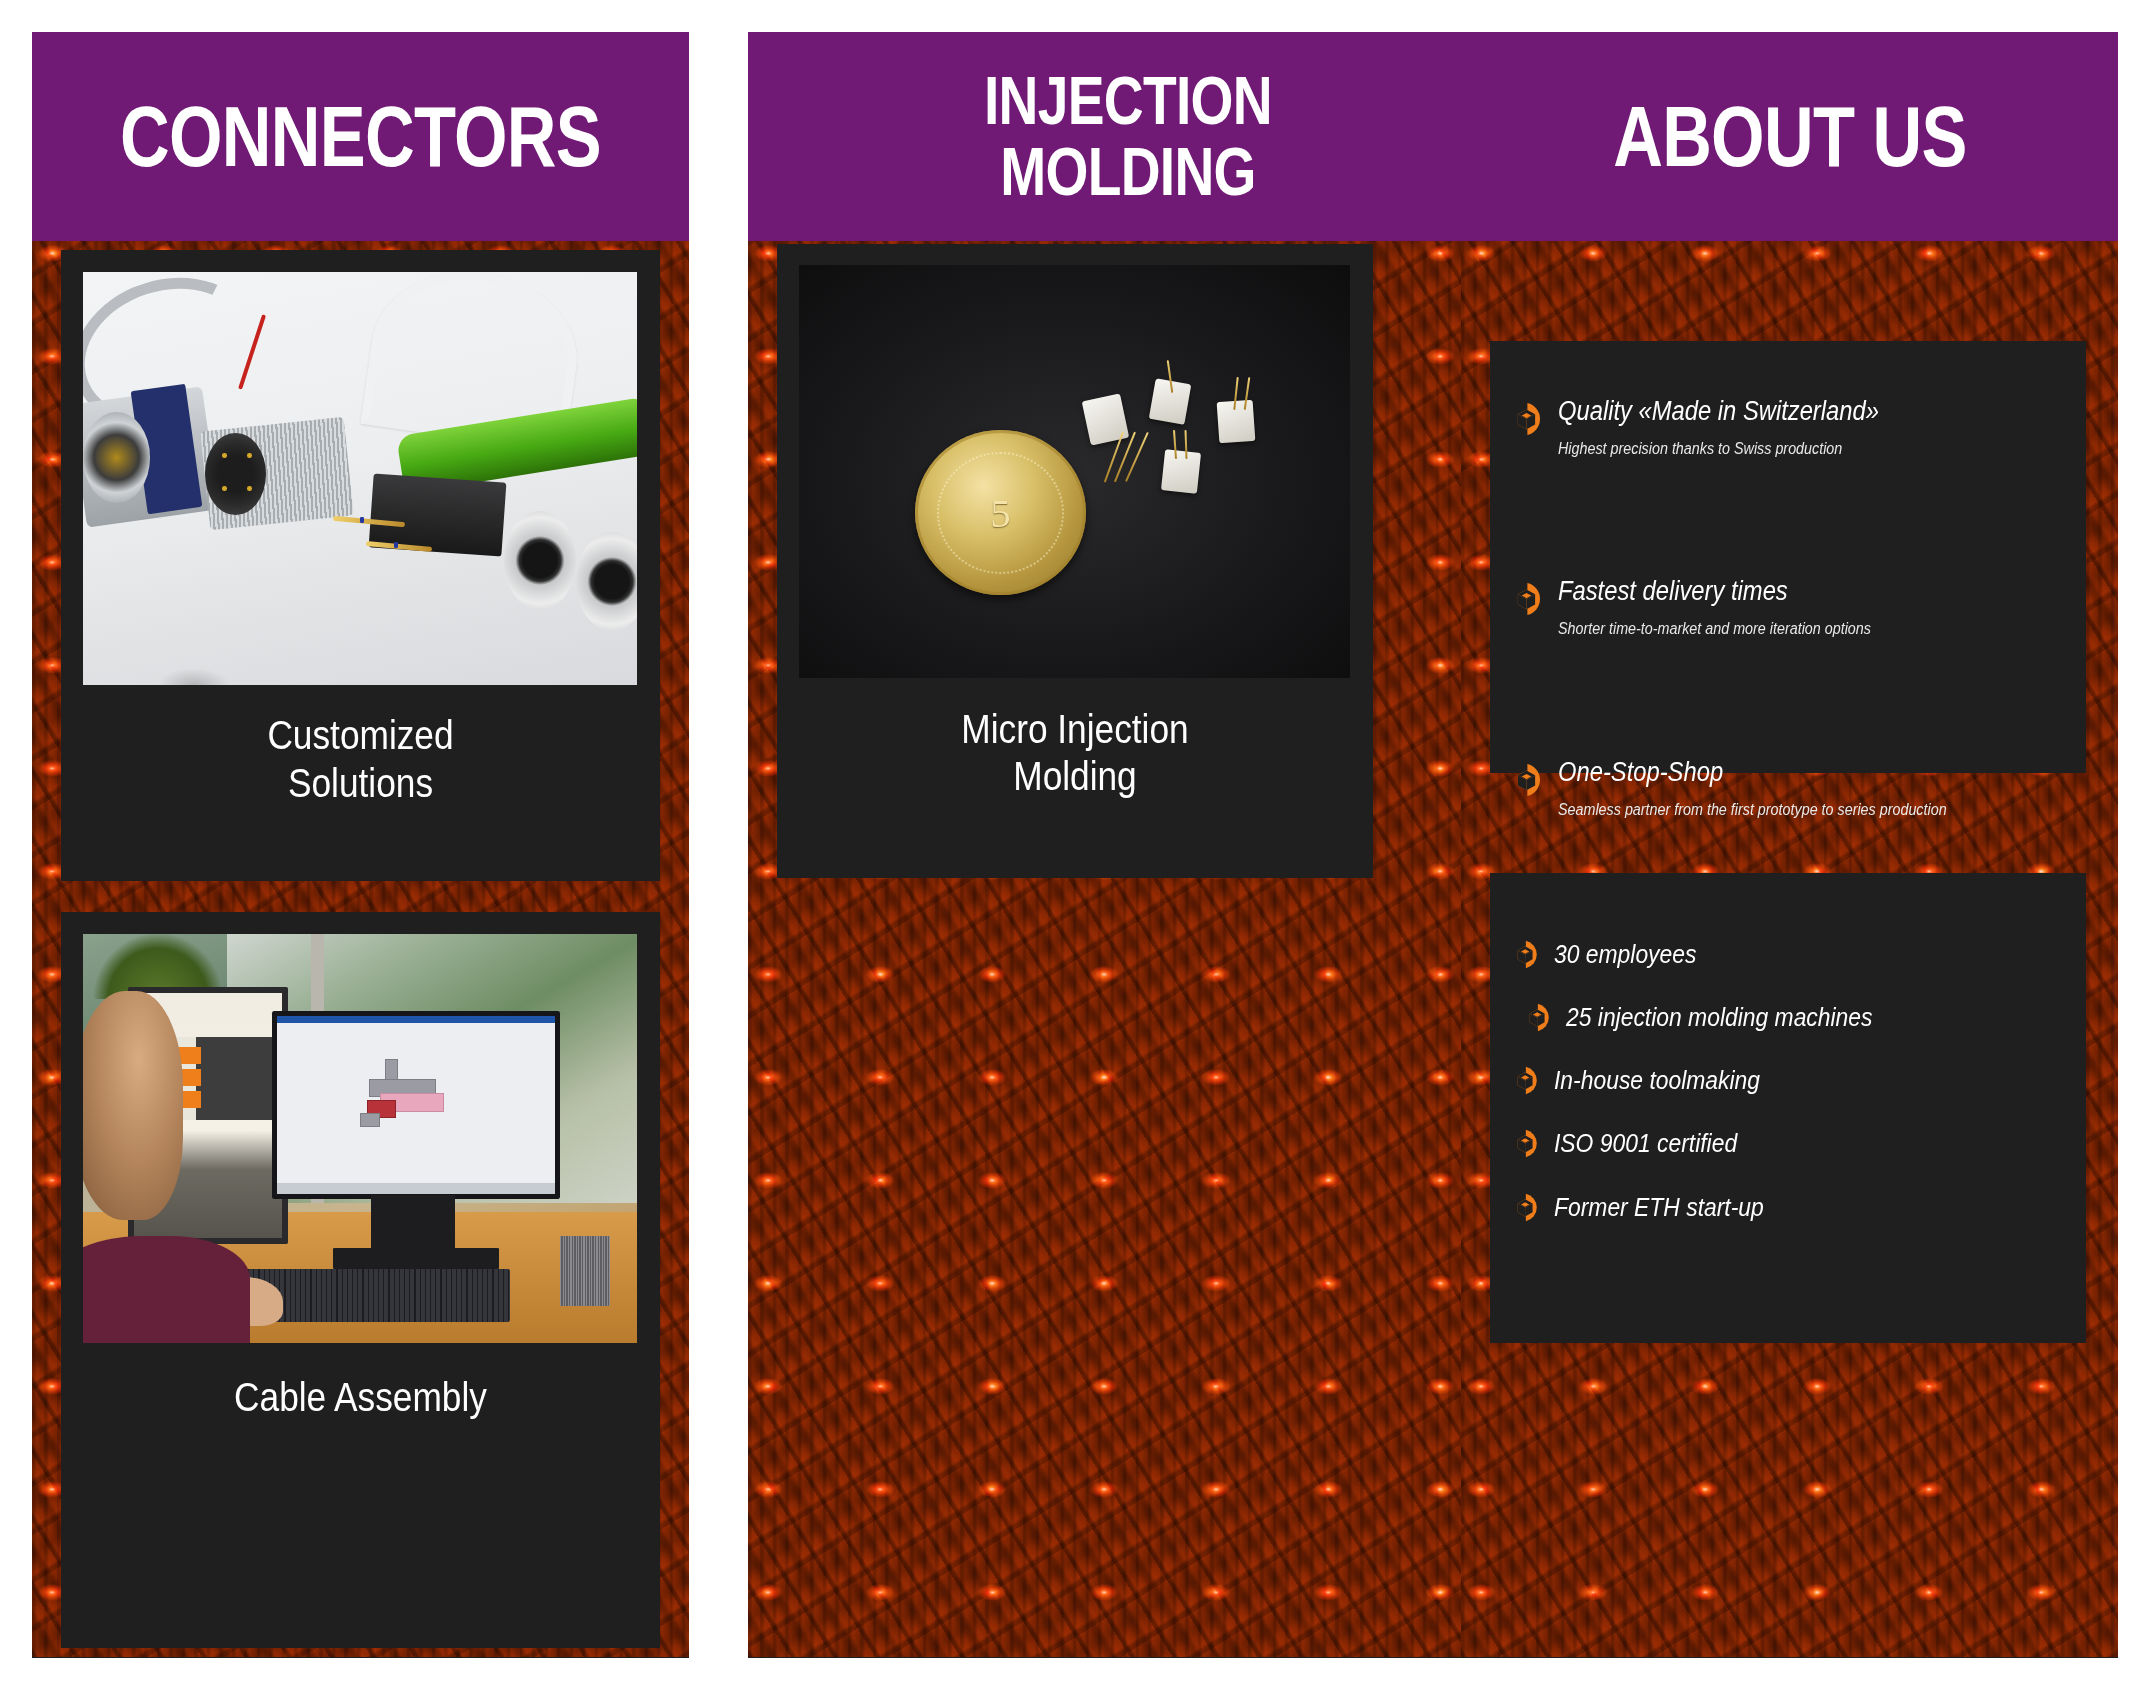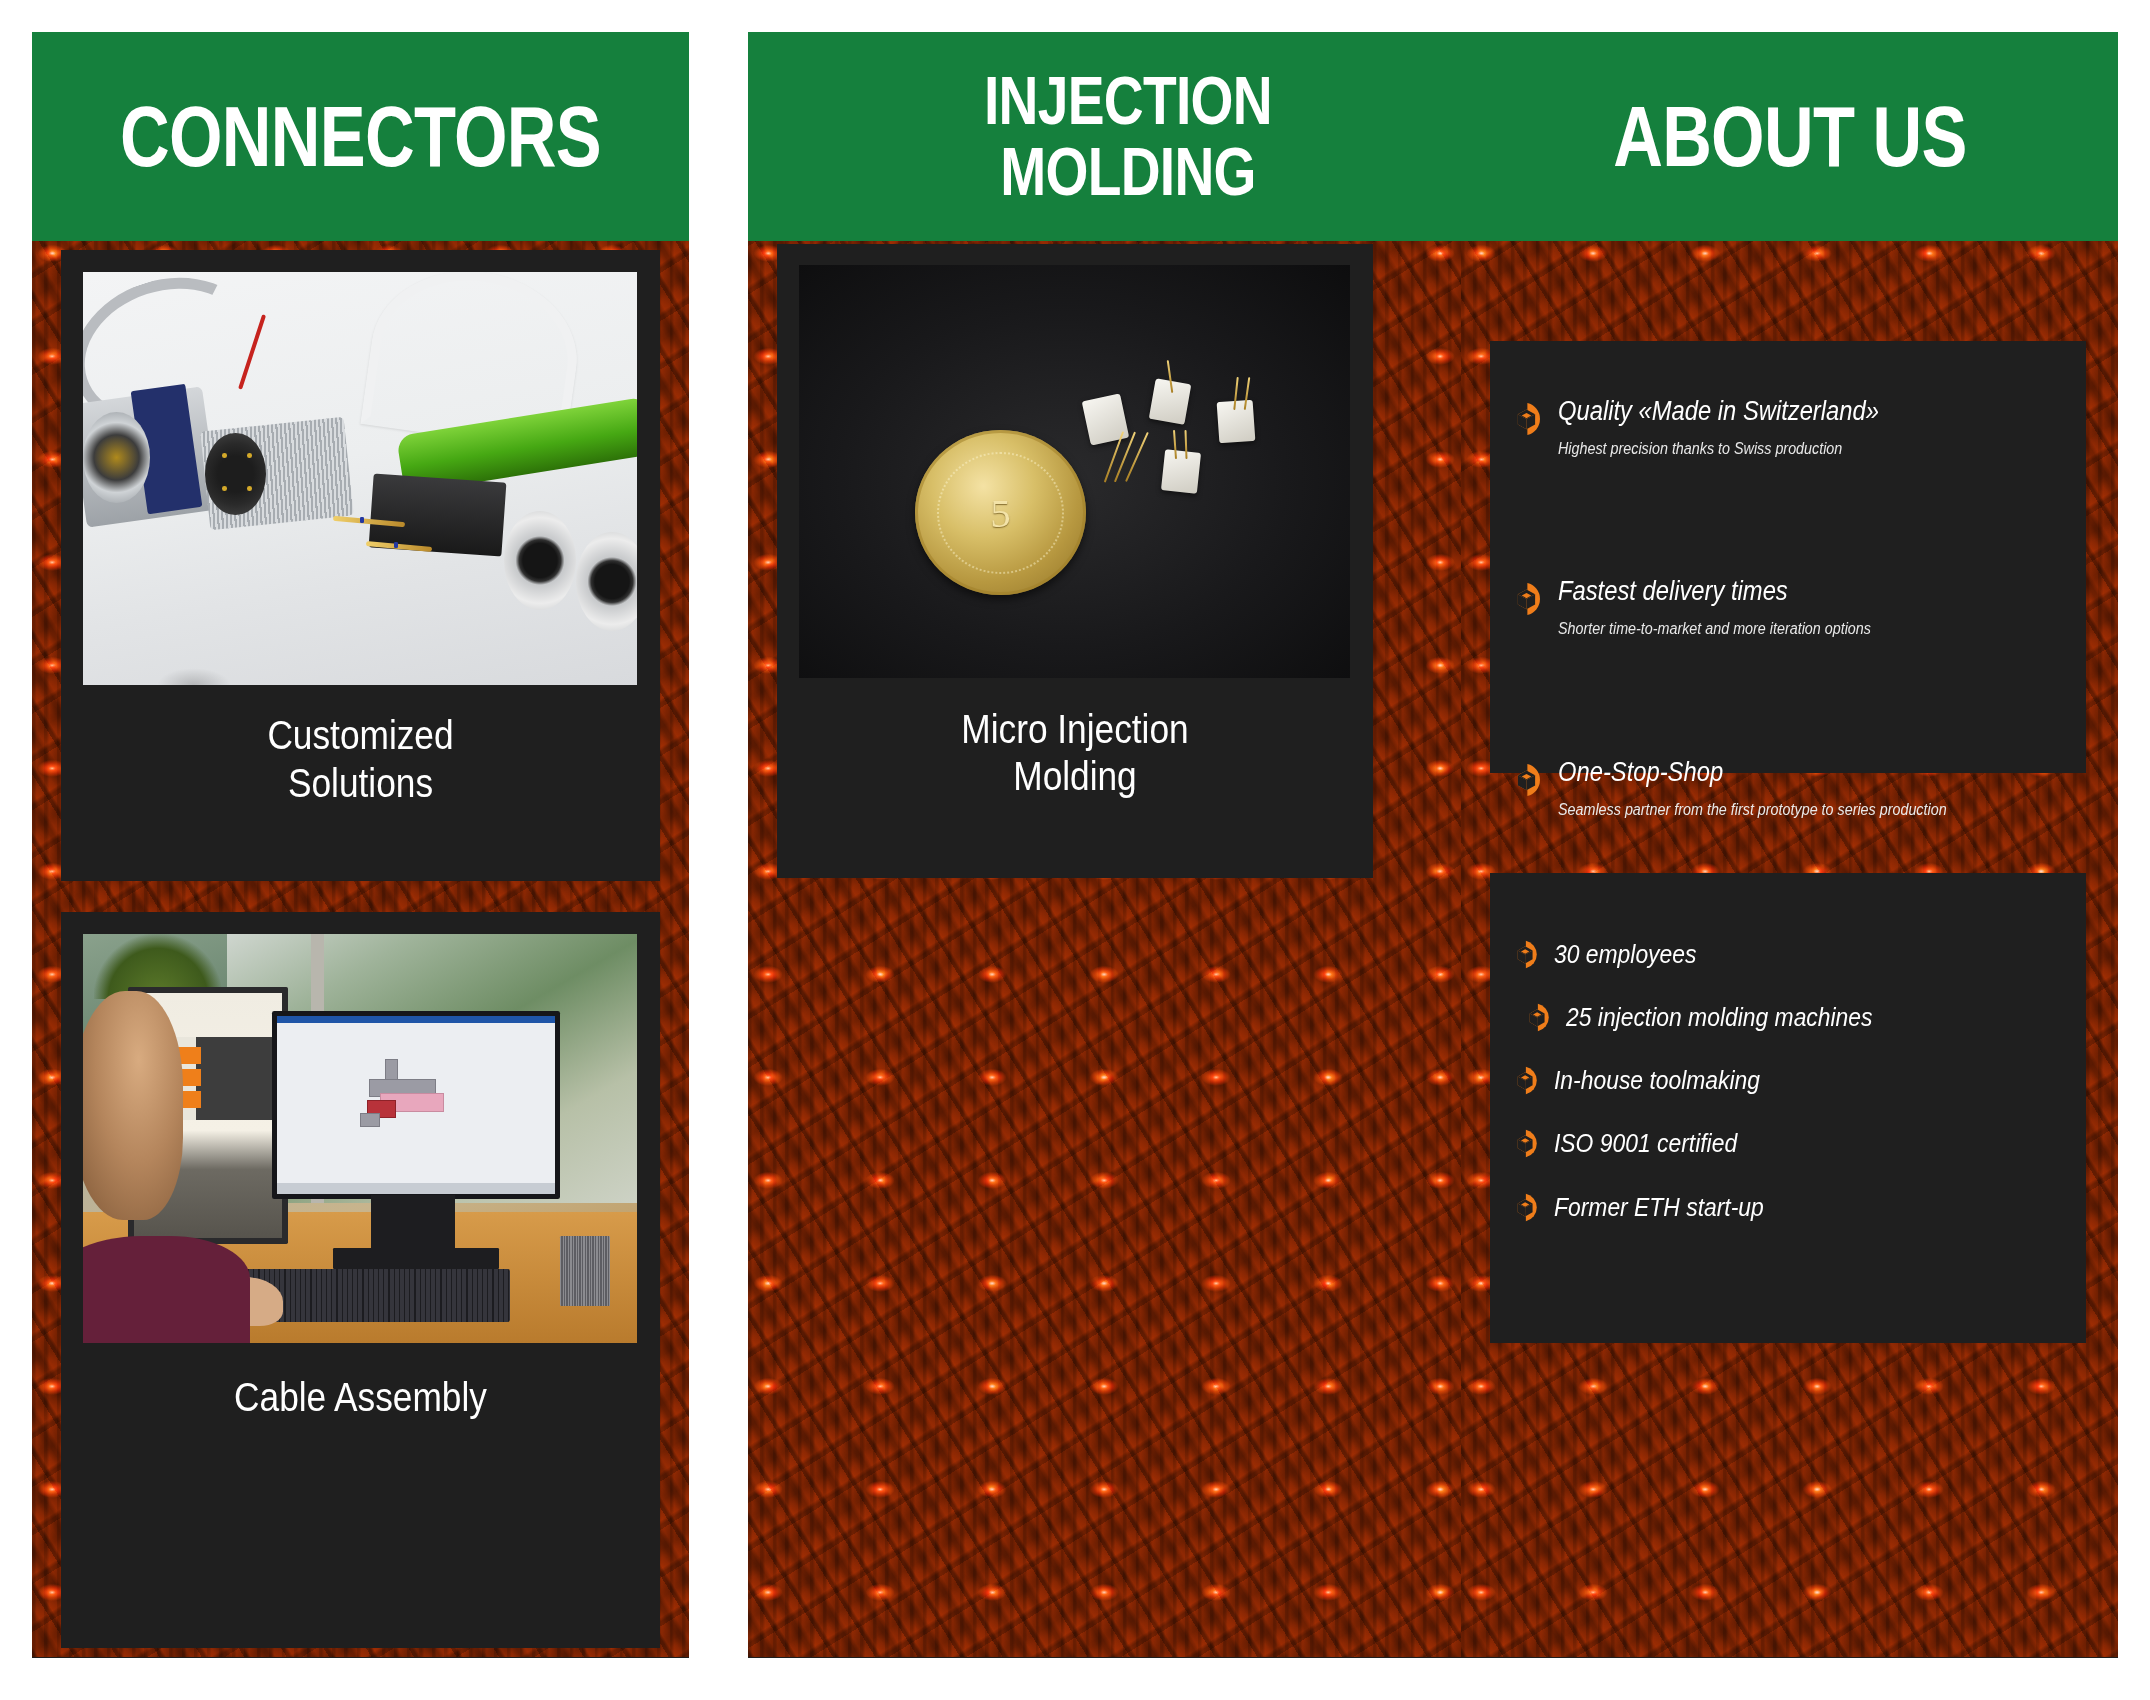--- a/index.html
+++ b/index.html
@@ -1,21 +1,21 @@
 <!DOCTYPE html>
 <html style="font-size:6.9px"><head>
 <meta charset="utf-8">
 <style>
   html,body{margin:0;padding:0;background:#ffffff;}
   body{font-family:"Liberation Sans",sans-serif;}
   .page{position:relative;width:2151px;height:1700px;background:#ffffff;overflow:hidden;}
 
   
   .panel{position:absolute;top:32px;background:#1f1f1f;overflow:hidden;}
-  .panel-header{background:#15803d;display:flex;align-items:center;justify-content:center;}
+  .panel-header{background:#701a75;display:flex;align-items:center;justify-content:center;}
   .panel-title{
     color:#ffffff;font-weight:700;text-align:center;line-height:1.02;
     font-family:"Liberation Sans Narrow","Liberation Sans",sans-serif;
     transform:scaleX(.80);transform-origin:center center;
     letter-spacing:-0.9px;white-space:pre-line;
   }
   .panel-body{position:relative;}
 
   
   .pellets{

